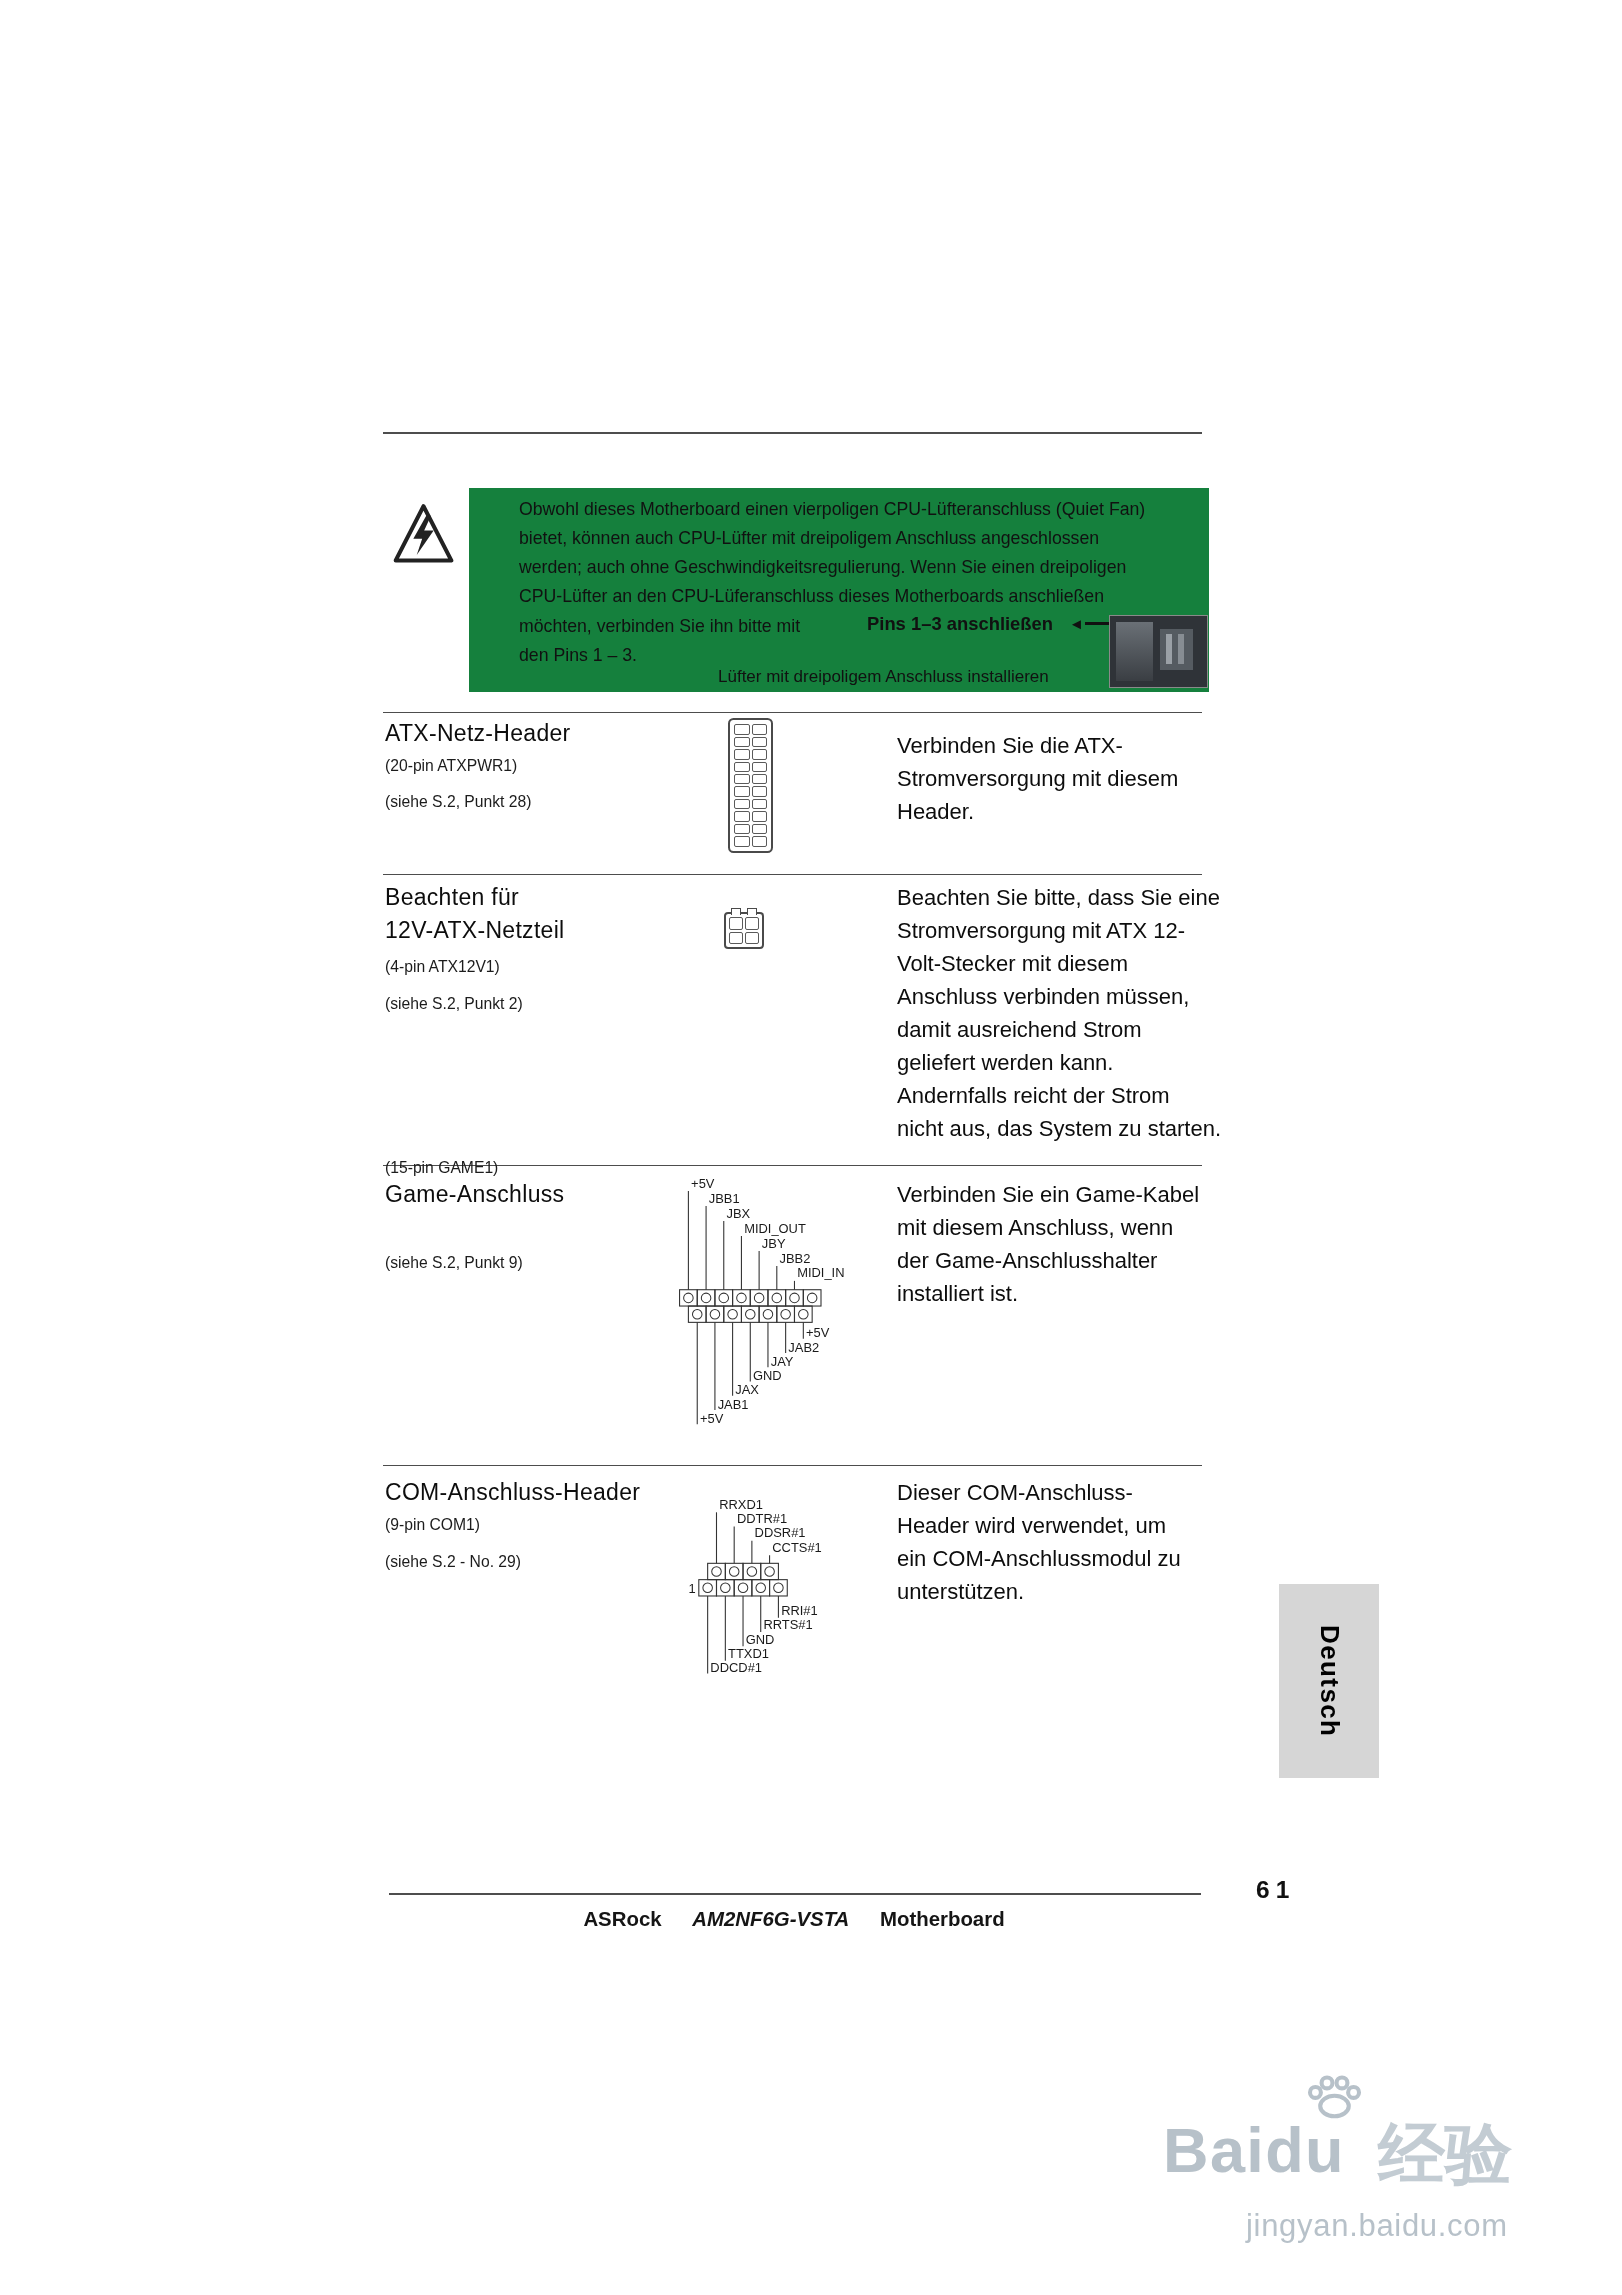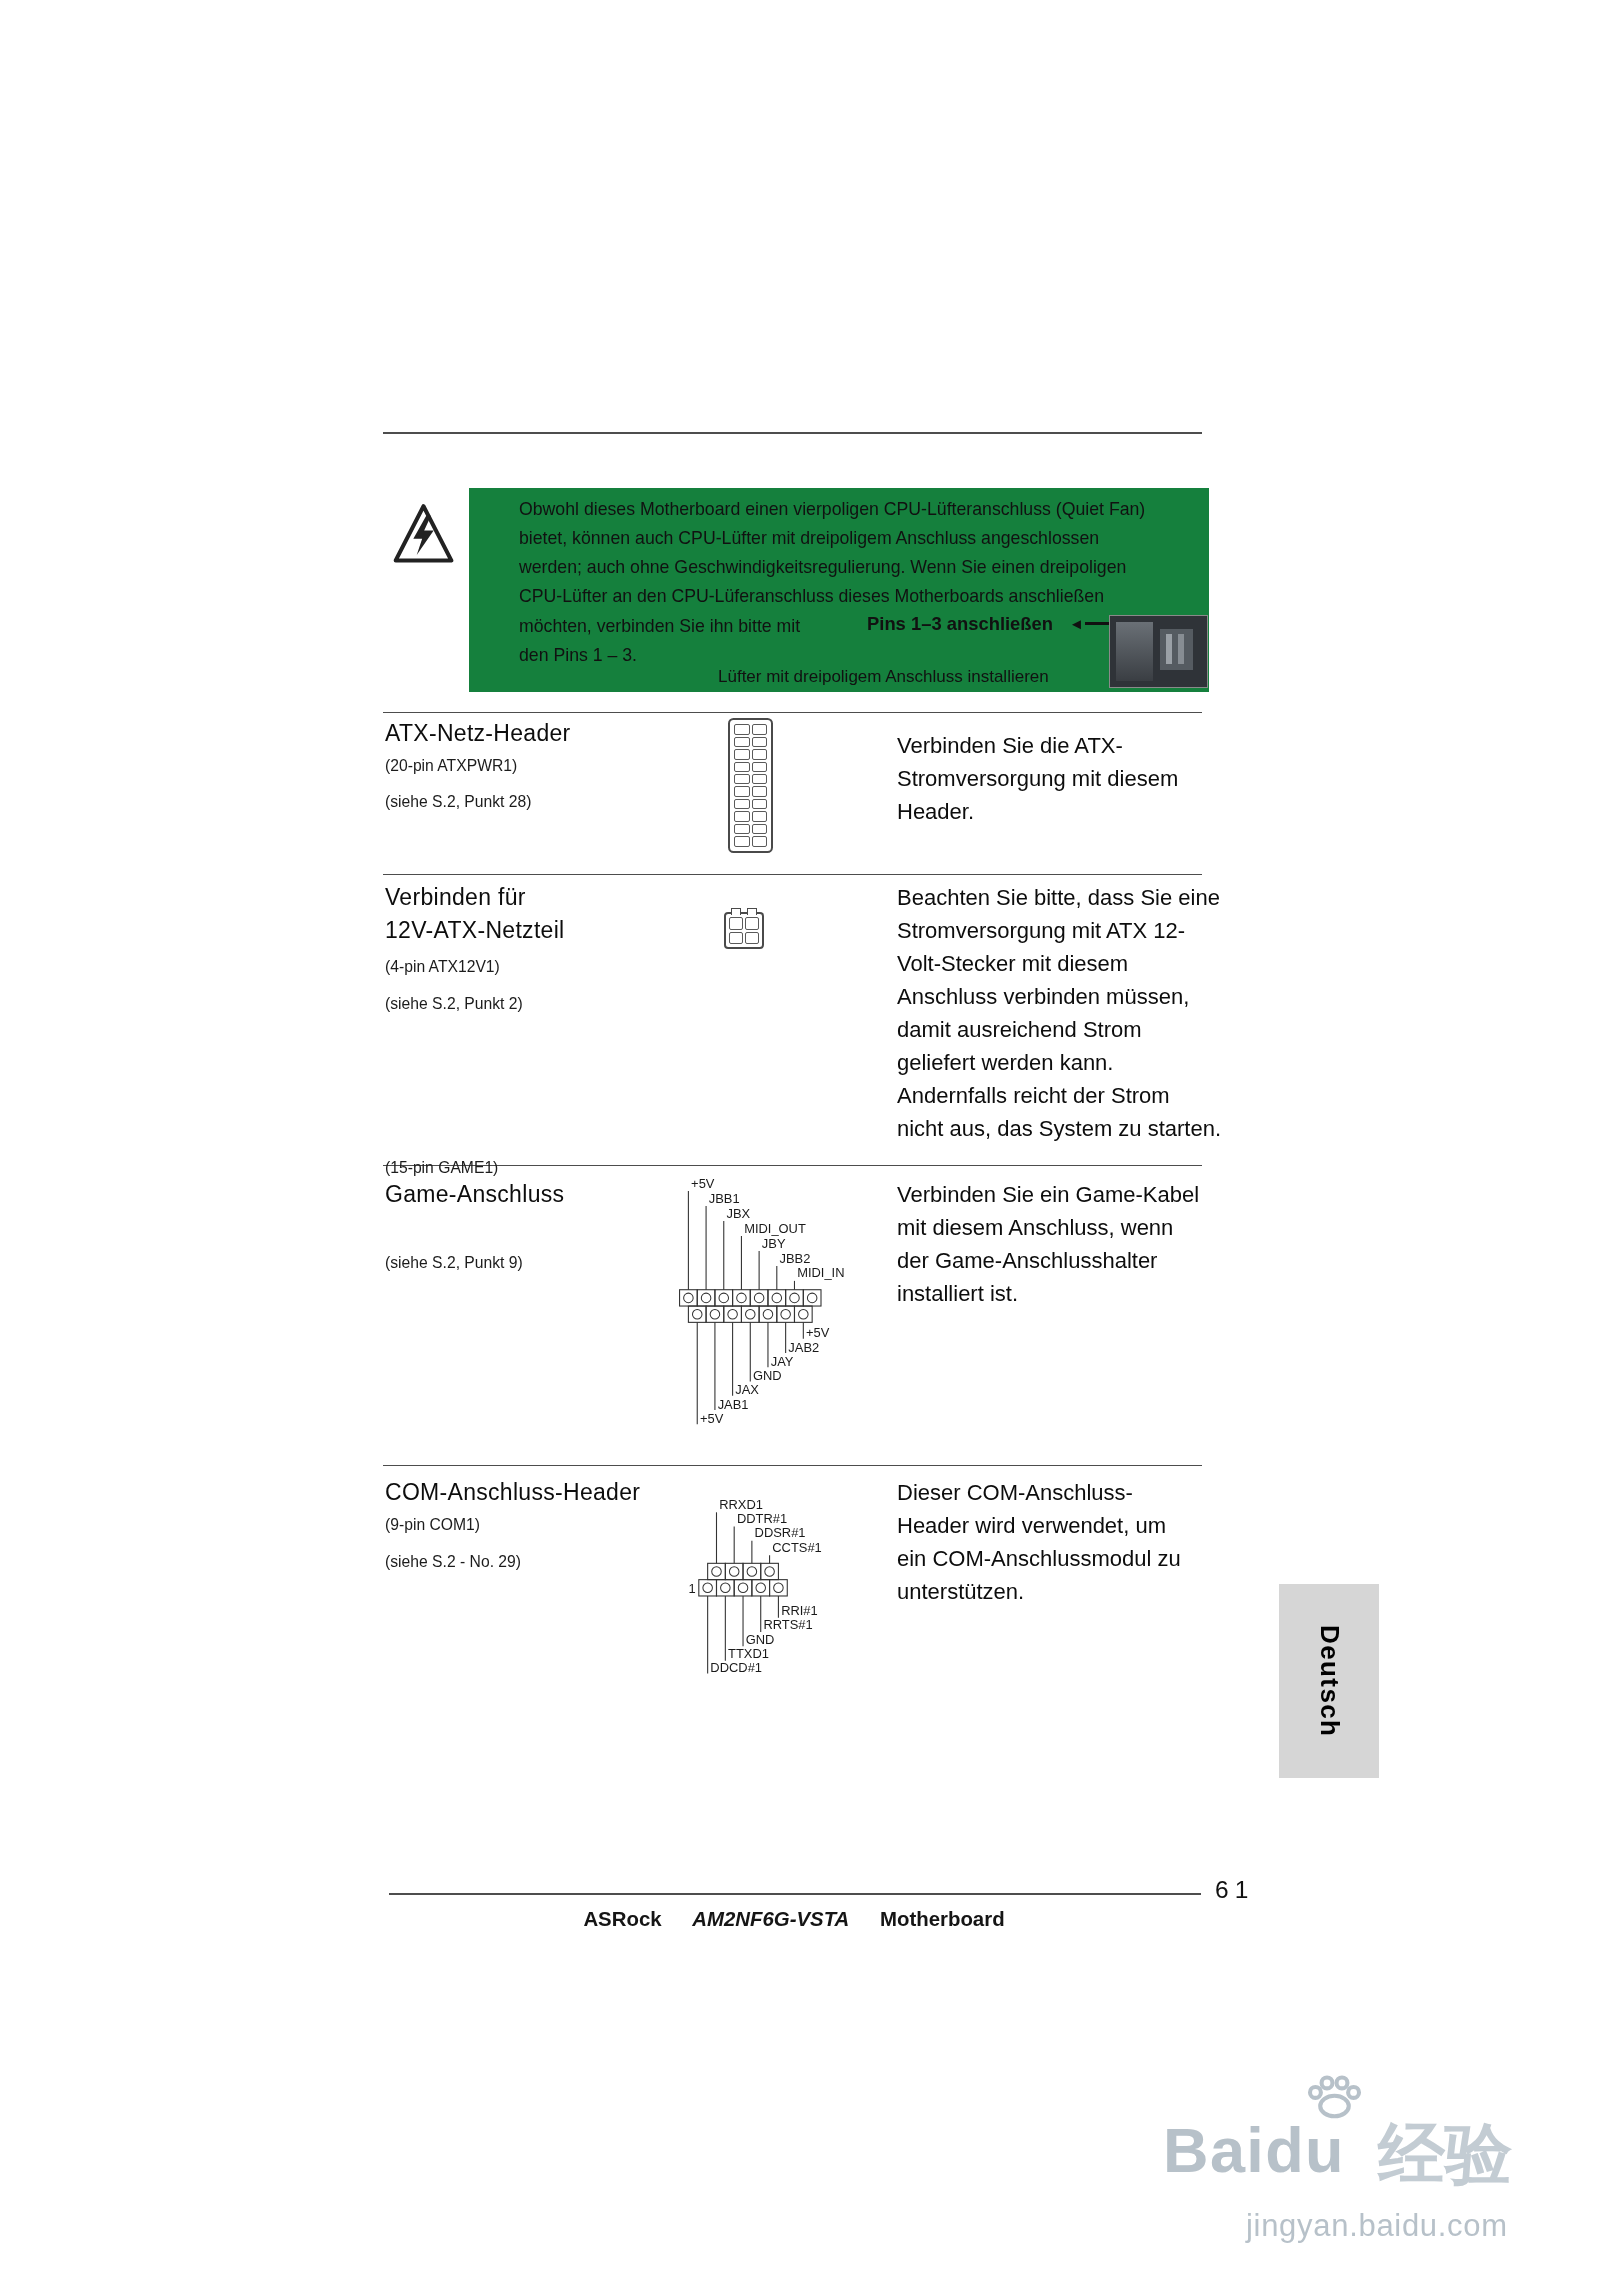--- a/index.html
+++ b/index.html
@@ -37,21 +37,21 @@
   .v4-conn::before{left:4.8px;} .v4-conn::after{right:4.8px;}
   svg text{font-family:"Liberation Sans","DejaVu Sans",sans-serif;font-size:19px;fill:#1a1a1a;}
   .ln-g line{stroke:#333;stroke-width:1.6;}
   .grid-g rect{fill:none;stroke:#333;stroke-width:1.6;}
   .grid-g circle{fill:none;stroke:#333;stroke-width:1.5;}
   
   .side-tab{left:1279px;top:1584px;width:100px;height:194px;background:#d6d6d6;
             display:flex;align-items:center;justify-content:center;}
   .side-tab span{writing-mode:vertical-rl;font-size:26px;font-weight:bold;letter-spacing:1.4px;color:#000;}
   
-  .pagenum{font-size:24.5px;font-weight:normal;letter-spacing:6.1px;color:#111;}
+  .pagenum{font-size:24.5px;font-weight:bold;letter-spacing:6.1px;color:#111;margin-left:41px;}
   .footer{left:385px;top:1908px;width:818px;text-align:center;font-size:20.4px;font-weight:bold;color:#151515;}
   .footer .model{font-style:italic;margin:0 25px;}
   
   .wm{color:#b7c1c9;}
   .wm-brand{font-size:63px;font-weight:bold;letter-spacing:1.4px;}
   .wm-cjk{font-size:67px;font-weight:bold;color:#c3ccd3;}
   .wm-url{font-size:31px;letter-spacing:0.7px;}
   .paw{stroke:#b7c1c9;fill:none;stroke-width:6;}
 </style>
 </head>
@@ -114,21 +114,21 @@
       <i class="pin"></i>
       <i class="pin"></i>
       <i class="pin"></i>
     </div>
   <div class="desc abs" style="left:897px;top:729px;">Verbinden Sie die ATX-
 Stromversorgung mit diesem
 Header.</div>
 
   <div class="rule" style="left:383px;top:874px;width:819px;height:1.4px;"></div>
 
-  <div class="title abs" style="left:385px;top:881px;">Verbinden für
+  <div class="title abs" style="left:385px;top:881px;">Beachten für
 12V-ATX-Netzteil</div>
   <div class="sub abs" style="left:385px;top:958px;">(4-pin ATX12V1)</div>
   <div class="sub abs" style="left:385px;top:995px;">(siehe S.2, Punkt 2)</div>
   <div class="v4-conn abs" style="left:724px;top:912px;">
     <i class="pin"></i>
   <i class="pin"></i>
       <i class="pin"></i>
       <i class="pin"></i>
     </div>
   <div class="desc abs" style="left:897px;top:881px;">Beachten Sie bitte, dass Sie eine

